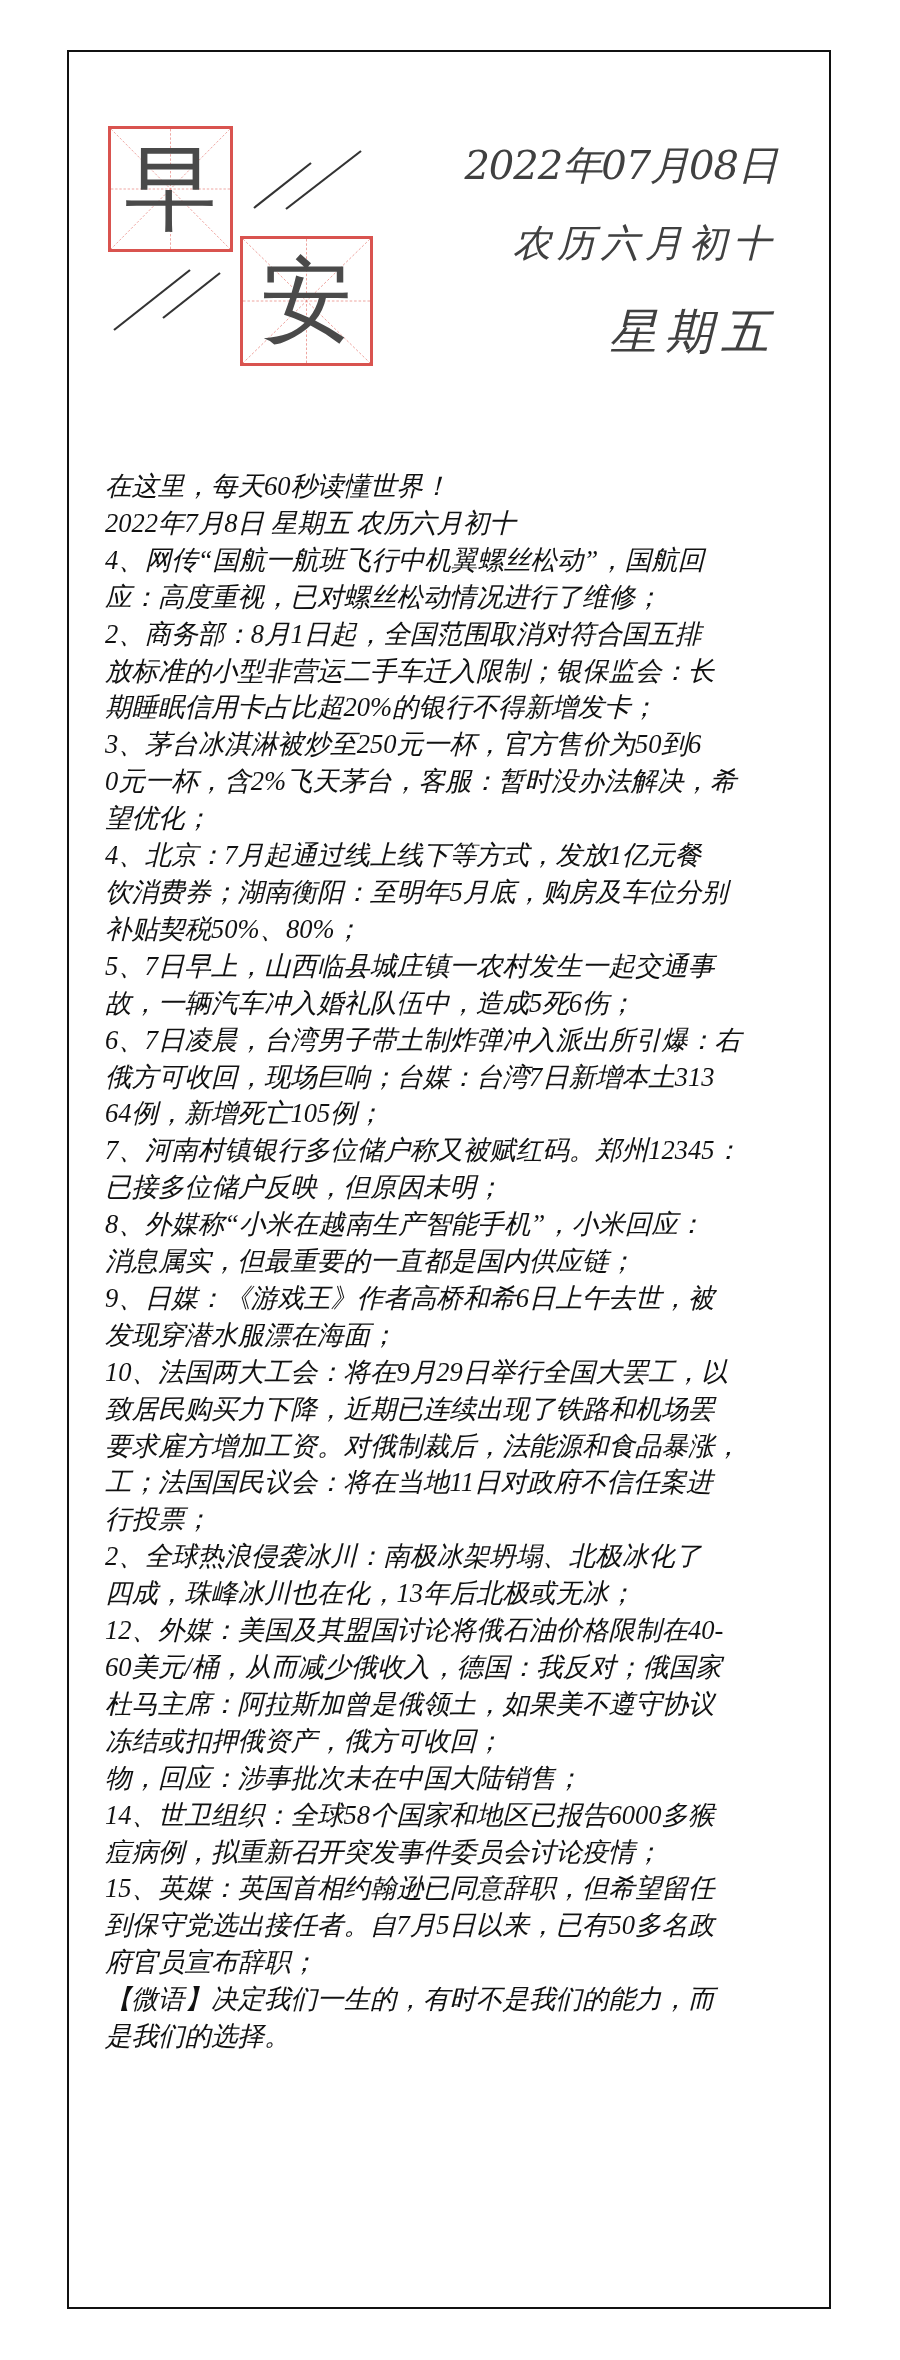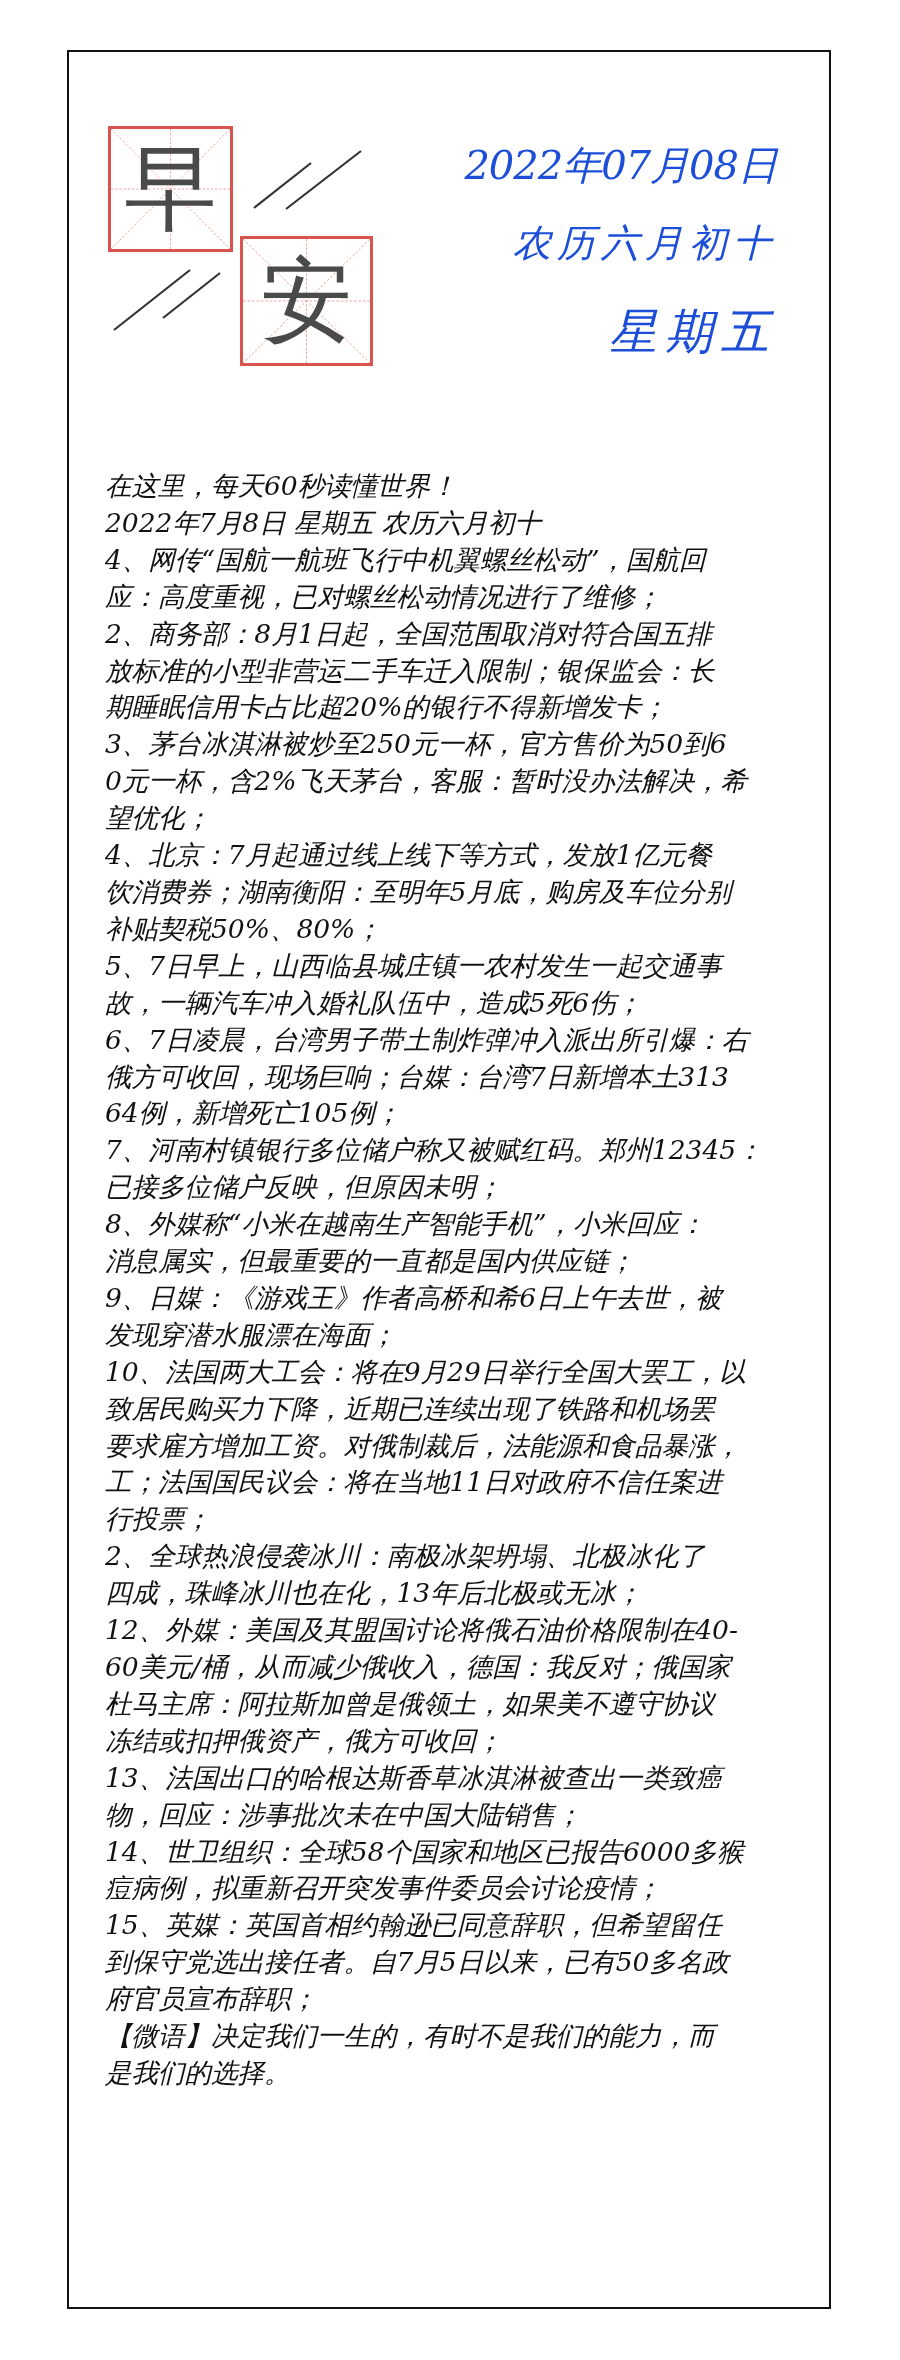--- a/index.html
+++ b/index.html
@@ -7,29 +7,29 @@
          font-family:"DejaVu Sans", sans-serif; color:#111; }
   .frame { position:absolute; left:67px; top:50px; width:764px; height:2259px;
            border:2px solid #111; box-sizing:border-box; }
   .tian { position:absolute; border:3px solid #d9534f; box-sizing:border-box; }
   .tian svg { position:absolute; left:0; top:0; width:100%; height:100%; }
   .tian .ch { position:absolute; left:0; top:0; width:100%; height:100%;
               display:flex; align-items:center; justify-content:center;
               font-size:92px; color:#4a4a4a; line-height:1;
               font-family:"DejaVu Sans", sans-serif; }
   .slashes { position:absolute; left:0; top:0; width:900px; height:420px; pointer-events:none; }
-  .date-line { position:absolute; right:123px; text-align:right; color:#1d4ed8;
+  .date-line { position:absolute; right:123px; text-align:right; color:#404040;
                font-family:"DejaVu Serif", serif; font-style:italic; white-space:nowrap; }
   .date1 { top:138px; font-size:40px; letter-spacing:-1px; }
   .date2 { top:218px; font-size:38px; letter-spacing:6px;margin-left:8px; }
   .date3 { top:300px; font-size:48px; letter-spacing:8px; }
   .body-text { position:absolute; left:105px; top:468px; width:720px;
                font-family:"DejaVu Serif", serif; font-style:italic;
                font-size:26.5px; line-height:36.9px; color:#111; }
-  .body-text .ln { display:block; white-space:nowrap; }
+  .body-text .ln { display:block; white-space:nowrap;font-family:Liberation Serif, serif; }
 </style>
 </head>
 <body>
 
 <div class="frame"></div>
 
 <div class="tian" style="left:108px; top:126px; width:125px; height:126px;">
   <svg viewBox="0 0 100 100" preserveAspectRatio="none">
     <line x1="0" y1="0" x2="100" y2="100" stroke="#e8857f" stroke-width="0.6" stroke-dasharray="2,1.5"></line>
     <line x1="100" y1="0" x2="0" y2="100" stroke="#e8857f" stroke-width="0.6" stroke-dasharray="2,1.5"></line>
@@ -89,21 +89,20 @@
   <span class="ln">致居民购买力下降，近期已连续出现了铁路和机场罢</span>
   <span class="ln">要求雇方增加工资。对俄制裁后，法能源和食品暴涨，</span>
   <span class="ln">工；法国国民议会：将在当地11日对政府不信任案进</span>
   <span class="ln">行投票；</span>
   <span class="ln">2、全球热浪侵袭冰川：南极冰架坍塌、北极冰化了</span>
   <span class="ln">四成，珠峰冰川也在化，13年后北极或无冰；</span>
   <span class="ln">12、外媒：美国及其盟国讨论将俄石油价格限制在40-</span>
   <span class="ln">60美元/桶，从而减少俄收入，德国：我反对；俄国家</span>
   <span class="ln">杜马主席：阿拉斯加曾是俄领土，如果美不遵守协议</span>
   <span class="ln">冻结或扣押俄资产，俄方可收回；</span>
-  <span class="ln">13、法国出口的哈根达斯香草冰淇淋被查出一类致癌</span>
   <span class="ln">物，回应：涉事批次未在中国大陆销售；</span>
   <span class="ln">14、世卫组织：全球58个国家和地区已报告6000多猴</span>
   <span class="ln">痘病例，拟重新召开突发事件委员会讨论疫情；</span>
   <span class="ln">15、英媒：英国首相约翰逊已同意辞职，但希望留任</span>
   <span class="ln">到保守党选出接任者。自7月5日以来，已有50多名政</span>
   <span class="ln">府官员宣布辞职；</span>
   <span class="ln">【微语】决定我们一生的，有时不是我们的能力，而</span>
   <span class="ln">是我们的选择。</span>
 </div>
 

